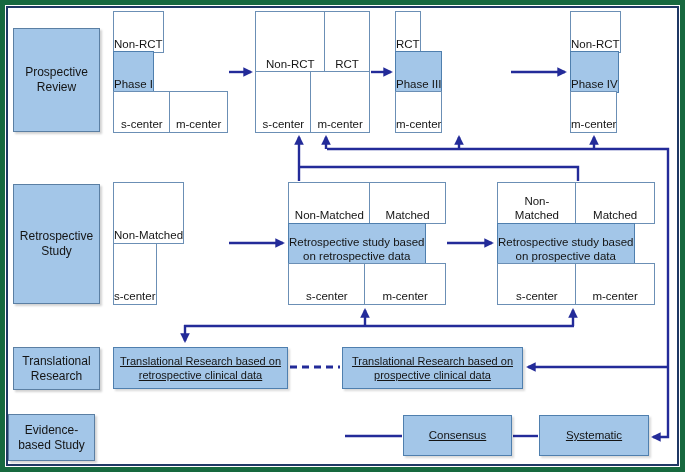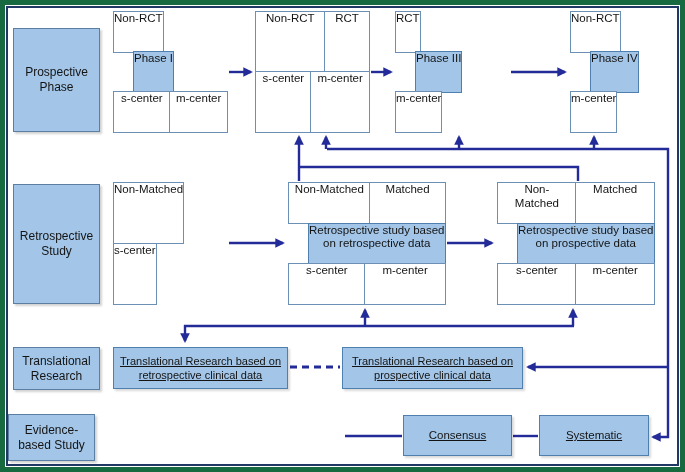--- a/index.html
+++ b/index.html
@@ -12,46 +12,46 @@
          font-family:"Liberation Sans", sans-serif;color:var(--text-color);overflow:hidden;}
   .green-border{position:absolute;inset:0;border:5px solid var(--outer-border-color);pointer-events:none;z-index:5;}
   .navy-border{position:absolute;inset:6px;border:2px solid var(--inner-border-color);pointer-events:none;z-index:4;}
   .lbl{position:absolute;background:var(--box-fill);border:1.5px solid #5b7fa3;
        display:flex;align-items:center;justify-content:center;text-align:center;
        font-size:12px;line-height:1.25;padding:2px;box-sizing:border-box;z-index:2;
        box-shadow:1.5px 1.5px 2px rgba(0,0,0,0.18);}
   .sbox{position:absolute;display:flex;flex-direction:column;z-index:2;box-sizing:border-box;}
   .rowcells{flex:1;display:flex;}
   .rowcells + .rowcells{margin-top:-1.5px;}
-  .cell{display:flex;align-items:flex-start;justify-content:center;text-align:center;
+  .cell{display:flex;align-items:flex-end;justify-content:center;text-align:center;
         border:1.5px solid var(--cell-border);background:#fff;font-size:11.5px;line-height:1.2;
         box-sizing:border-box;min-width:0;}
   .cell + .cell{margin-left:-1.5px;}
-  .cell.blue{background:var(--box-fill);border-color:var(--box-border);margin-left:20px;}
+  .cell.blue{background:var(--box-fill);border-color:var(--box-border);}
   .bbox{position:absolute;background:var(--box-fill);border:1.5px solid var(--box-border);
         display:flex;align-items:center;justify-content:center;text-align:center;
         font-size:11.5px;line-height:1.3;box-sizing:border-box;z-index:2;
         box-shadow:1.5px 1.5px 2px rgba(0,0,0,0.15);text-decoration:underline;}
   .tr-text{font-size:11px;}
   .pre{white-space:pre-line;}
   svg.connectors{position:absolute;left:0;top:0;z-index:1;}
   svg.connectors line, svg.connectors polyline, svg.connectors path{
     stroke:var(--arrow-color);stroke-width:2.4;fill:none;}
   svg.connectors .dashed{stroke-dasharray:7 5;stroke-width:2.8;}
   #ah path{fill:var(--arrow-color);stroke:none;}
 </style>
 </head>
 <body>
 
 <div class="frame">
   <div class="green-border"></div>
   <div class="navy-border"></div>
 
   <div class="lbl" style="left:13px;top:28px;width:87px;height:104px">
-      <span>Prospective Phase</span>
+      <span>Prospective Review</span>
     </div>
   <div class="lbl" style="left:13px;top:184px;width:87px;height:120px">
       <span>Retrospective Study</span>
     </div>
   <div class="lbl" style="left:13px;top:347px;width:87px;height:43px">
       <span>Translational Research</span>
     </div>
   <div class="lbl" style="left:8px;top:414px;width:87px;height:47px">
       <span>Evidence-based Study</span>
     </div>

